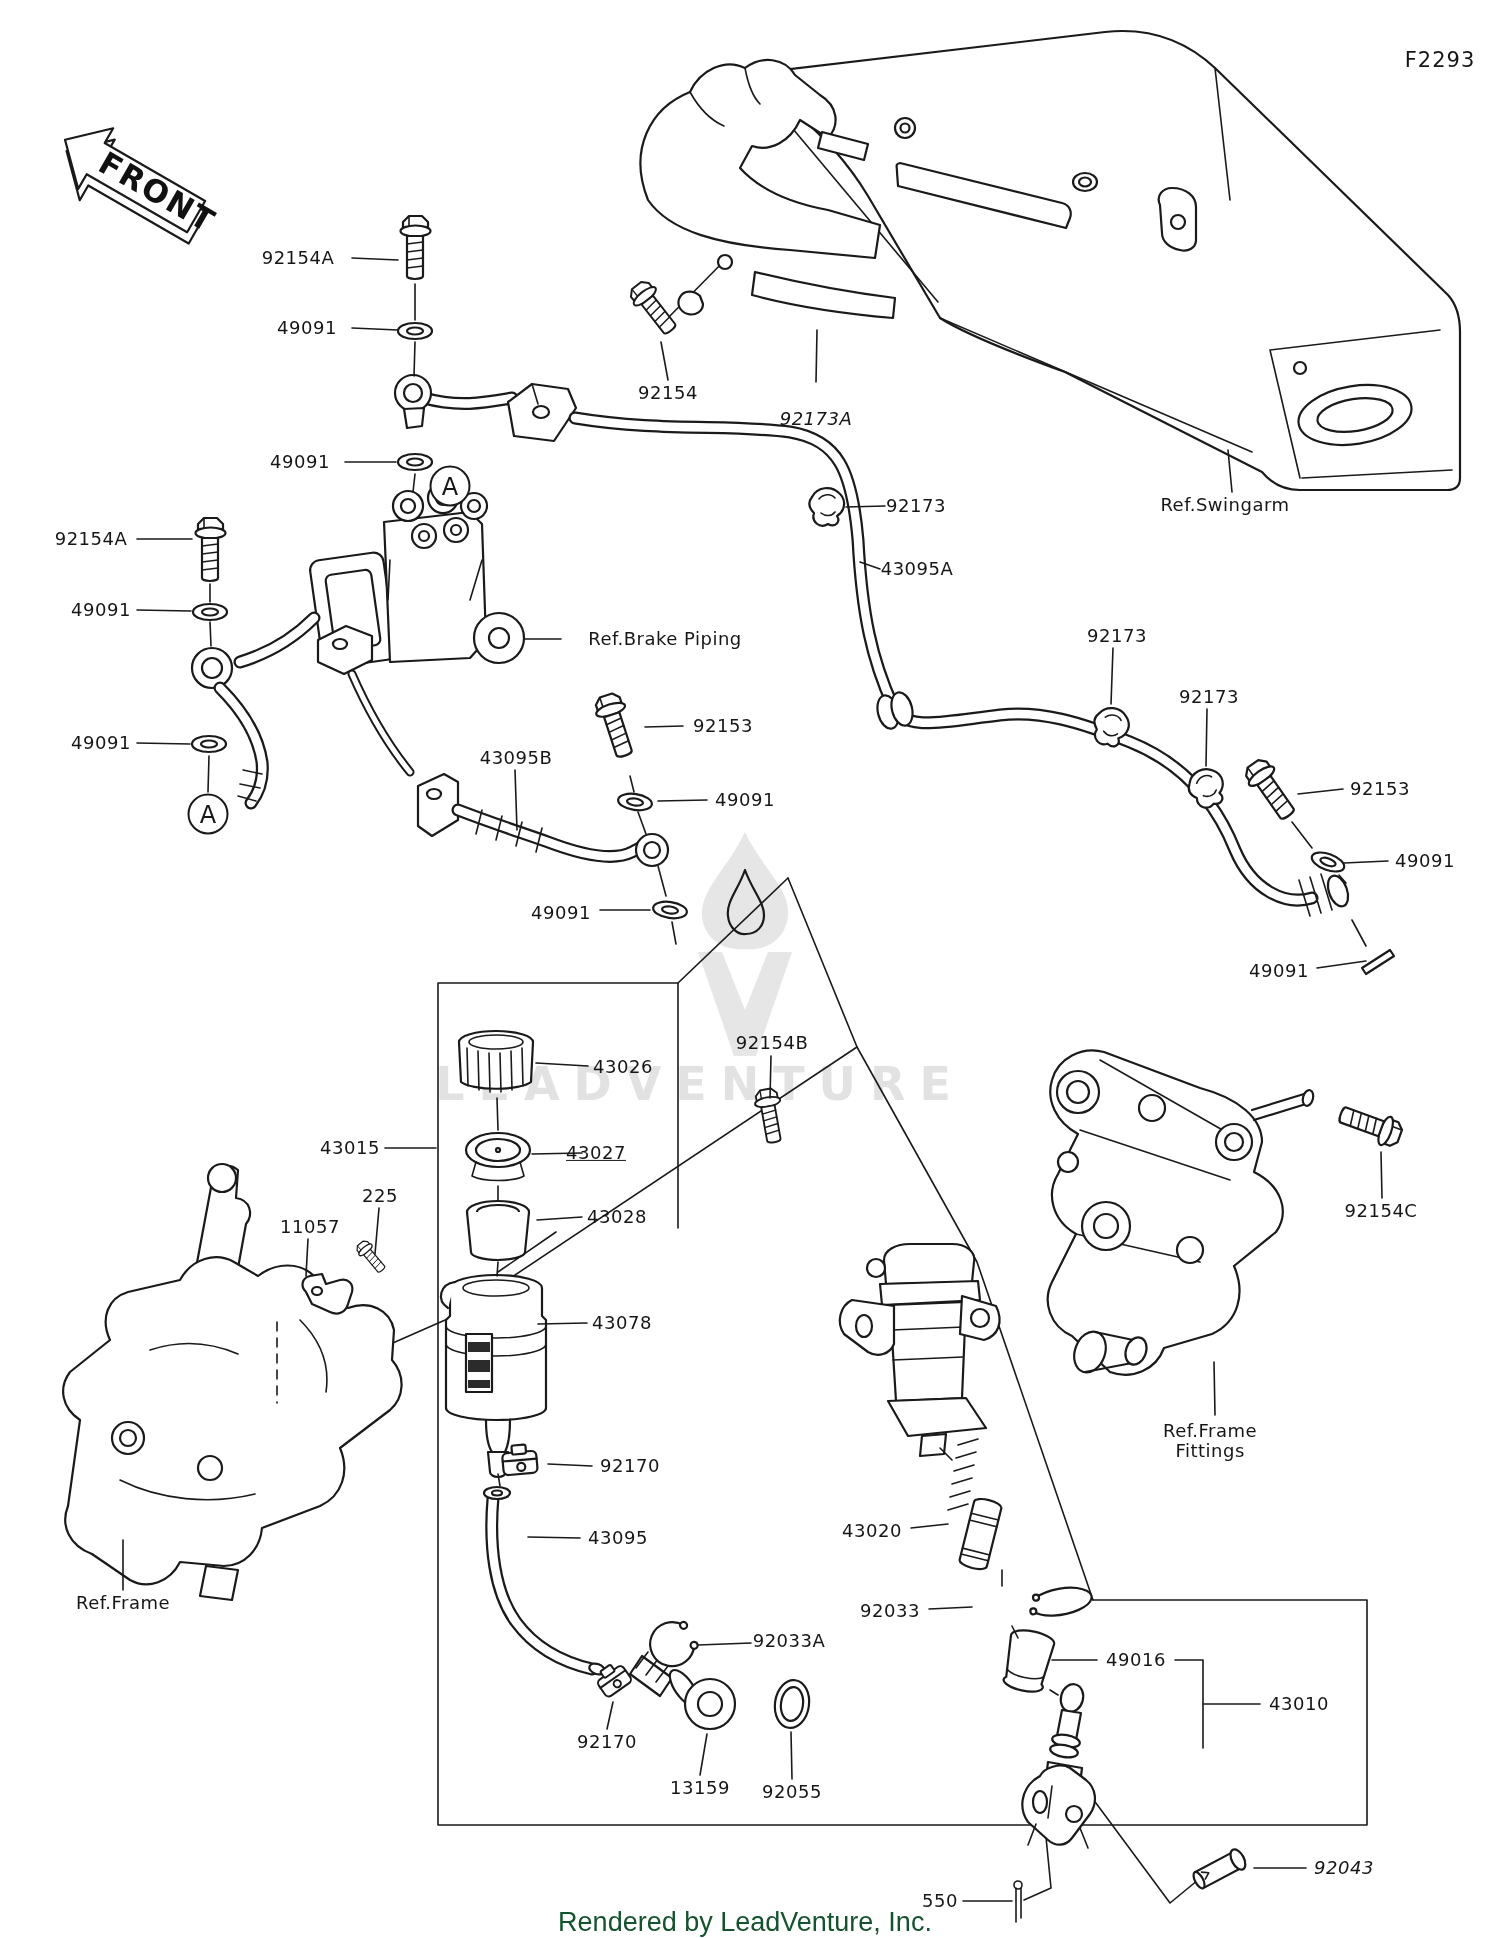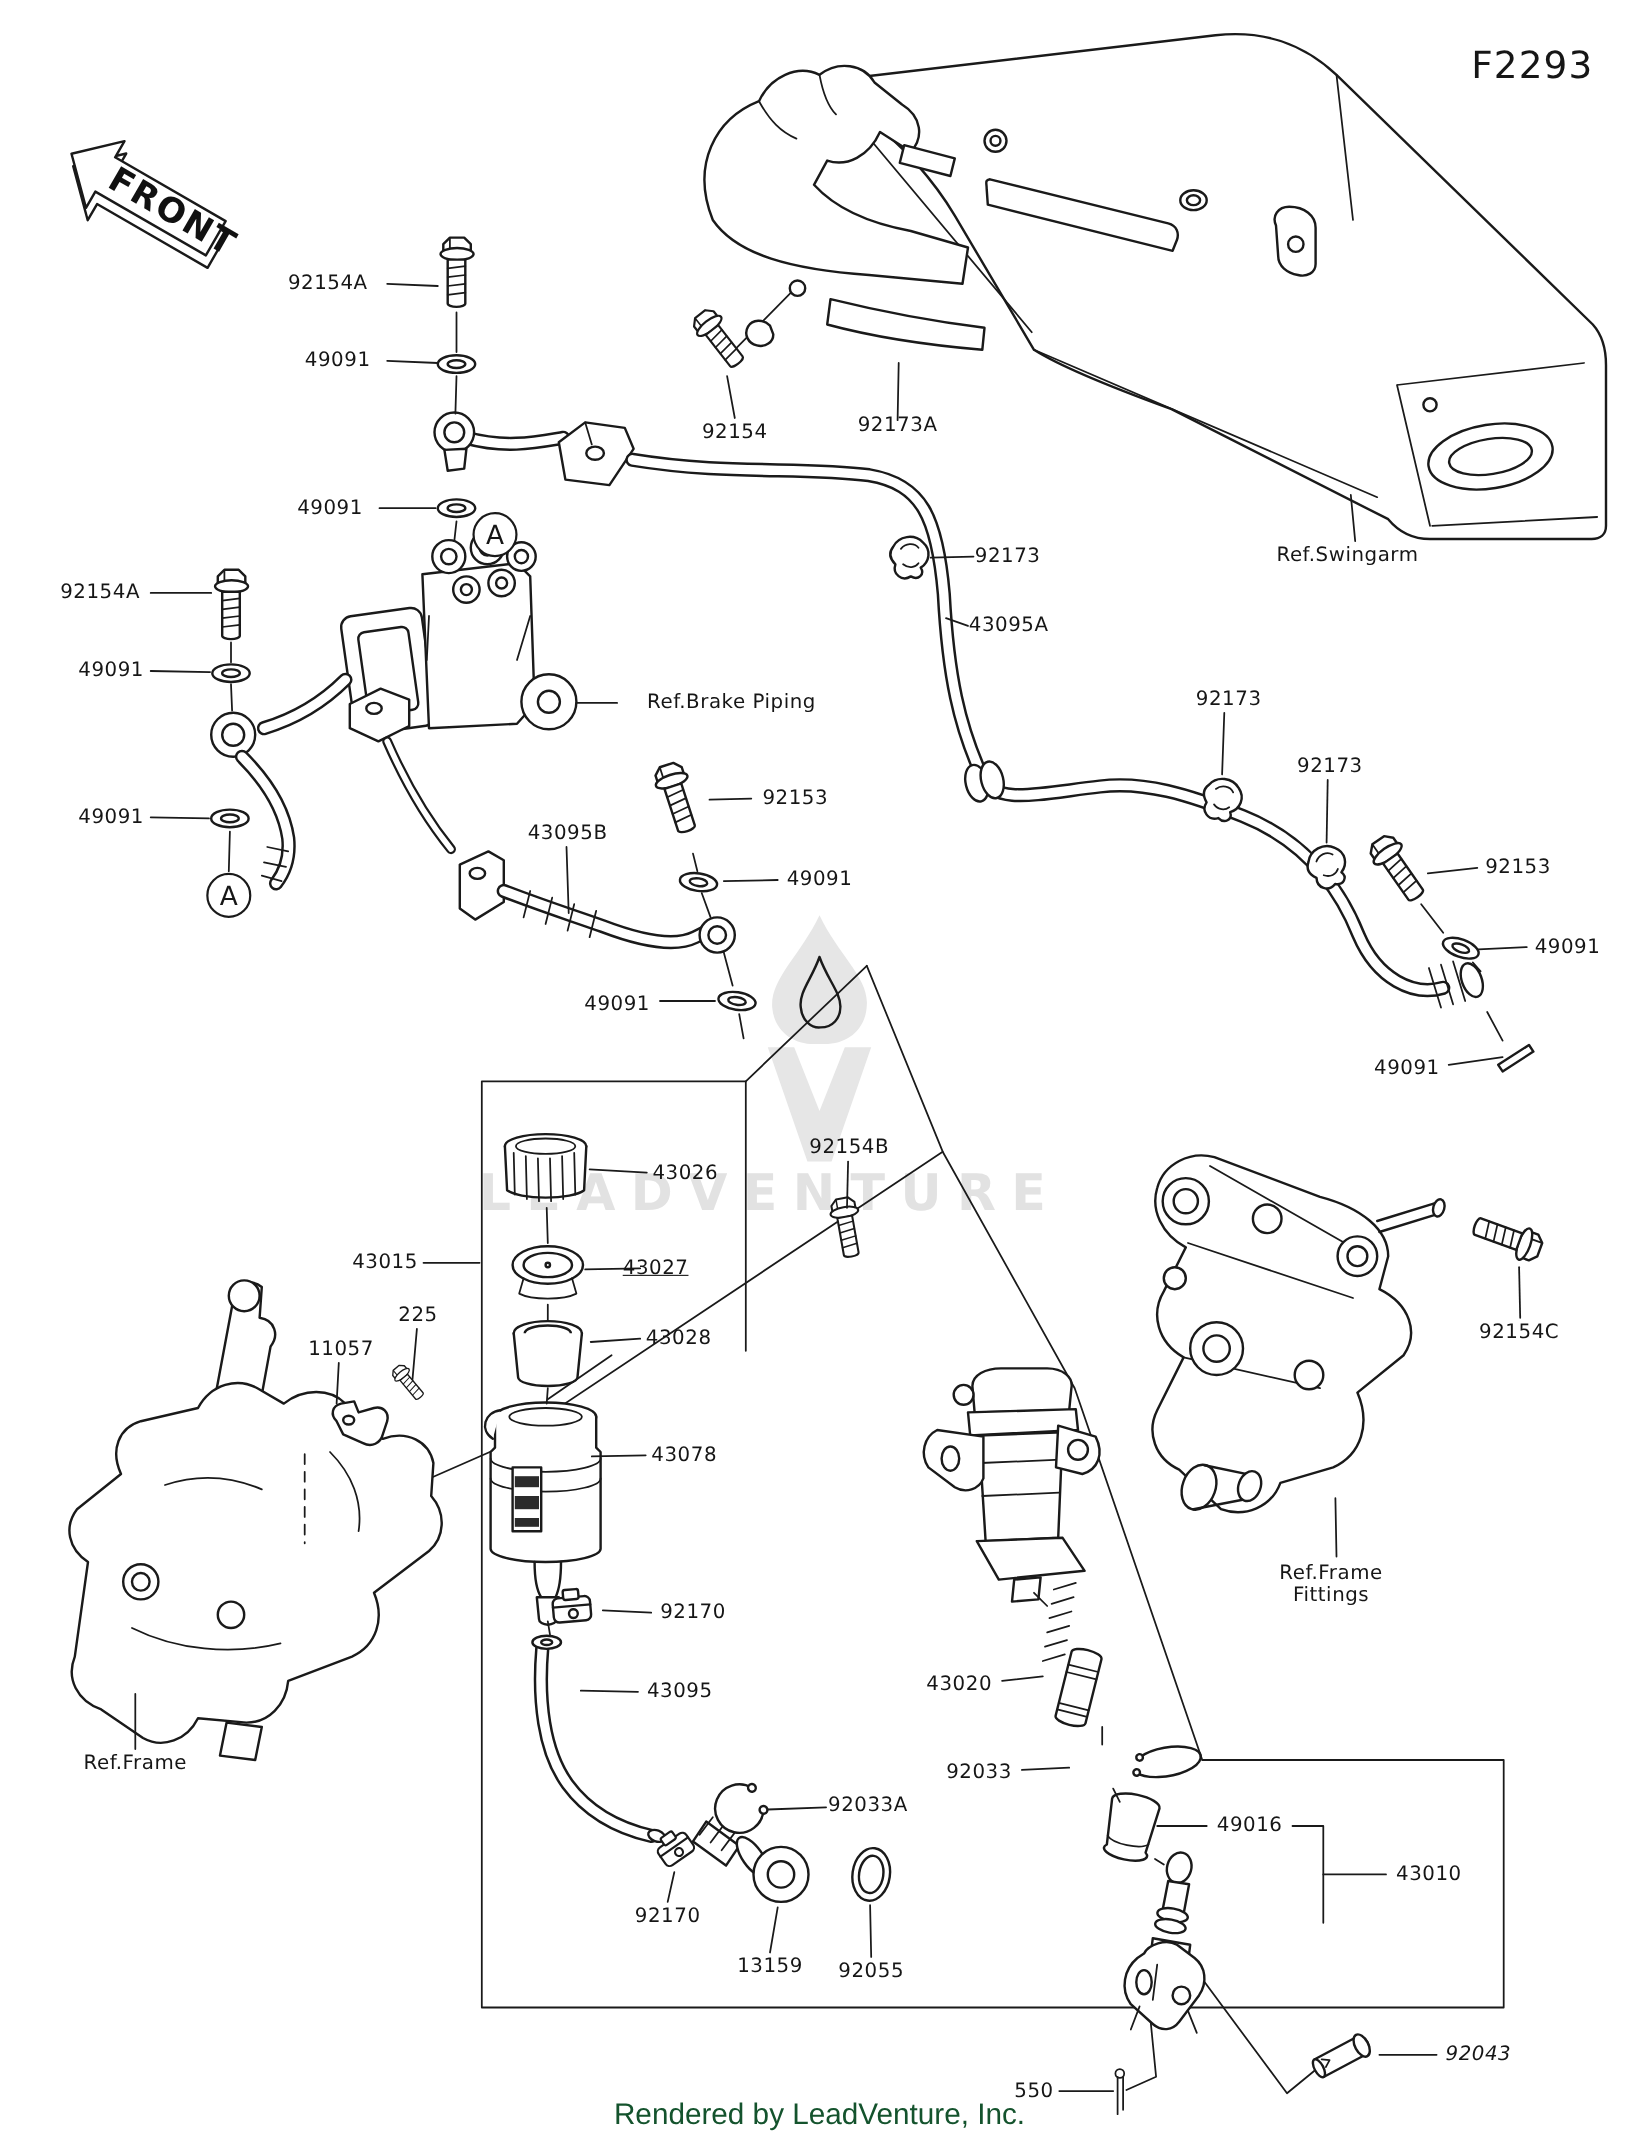--- a/index.html
+++ b/index.html
@@ -20,22 +20,22 @@
   #art .tube2{stroke-width:9;}
   #art .core2{stroke:#fff;stroke-width:5;}
   #art .arrowtext{fill:#111;stroke:none;font-size:31px;font-weight:bold;letter-spacing:2px;
      font-family:"DejaVu Sans",sans-serif;}
   #labels{position:absolute;left:0;top:0;width:100%;height:100%;}
   .callout{position:absolute;transform:translate(-50%,-50%);font-size:18px;line-height:1.12;
      color:#161616;letter-spacing:0.5px;white-space:pre;cursor:pointer;}
   .view-marker{position:absolute;width:37px;height:37px;border:2.4px solid #1a1a1a;border-radius:50%;
      transform:translate(-50%,-50%);display:flex;align-items:center;justify-content:center;
      font-size:24px;color:#161616;background:#fff;}
-  .fig-code{position:absolute;left:1393px;top:60px;transform:translate(-50%,-50%);
-     font-size:34px;color:#161616;letter-spacing:1px;}
+  .fig-code{position:absolute;left:1440px;top:60px;transform:translate(-50%,-50%);
+     font-size:21px;color:#161616;letter-spacing:1px;}
   .credit{position:absolute;left:745px;top:1922px;transform:translate(-50%,-50%);
      font-family:"Liberation Sans",sans-serif;font-size:27px;color:#14532d;}
 </style>
 </head>
 <body>
 
 <div class="stage">
 
 <svg id="art" width="1500" height="1938" viewBox="0 0 1500 1938">
   <defs>
@@ -383,21 +383,21 @@
         <polyline points="963,1901 1012,1901" class="thin"></polyline>
         <polyline points="1306,1868 1254,1868" class="thin"></polyline>
         <polyline points="123,1590 123,1540" class="thin"></polyline>
       </g>
     </svg>
 
 <div id="labels">
       <div class="callout" style="left: 298px; top: 258px;">92154A</div>
       <div class="callout" style="left: 307px; top: 328px;">49091</div>
       <div class="callout" style="left: 668px; top: 393px;">92154</div>
-      <div class="callout" style="left: 816px; top: 387px;">92173A</div>
+      <div class="callout" style="left: 816px; top: 419px; font-style: italic;">92173A</div>
       <div class="callout" style="left: 1225px; top: 505px;">Ref.Swingarm</div>
       <div class="callout" style="left: 916px; top: 506px;">92173</div>
       <div class="callout" style="left: 917px; top: 569px;">43095A</div>
       <div class="callout" style="left: 1117px; top: 636px;">92173</div>
       <div class="callout" style="left: 1209px; top: 697px;">92173</div>
       <div class="callout" style="left: 1380px; top: 789px;">92153</div>
       <div class="callout" style="left: 1425px; top: 861px;">49091</div>
       <div class="callout" style="left: 1279px; top: 971px;">49091</div>
       <div class="callout" style="left: 300px; top: 462px;">49091</div>
       <div class="callout" style="left: 91px; top: 539px;">92154A</div>

